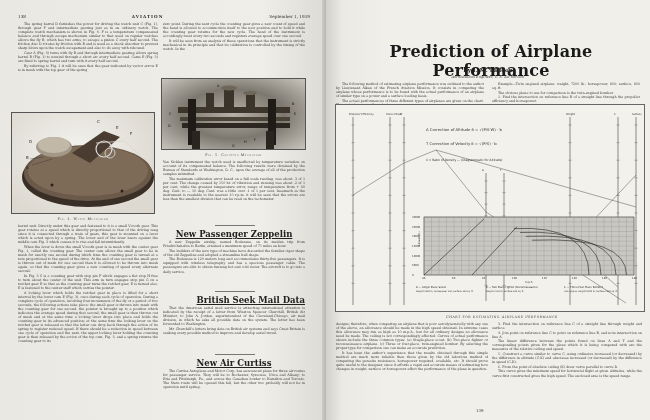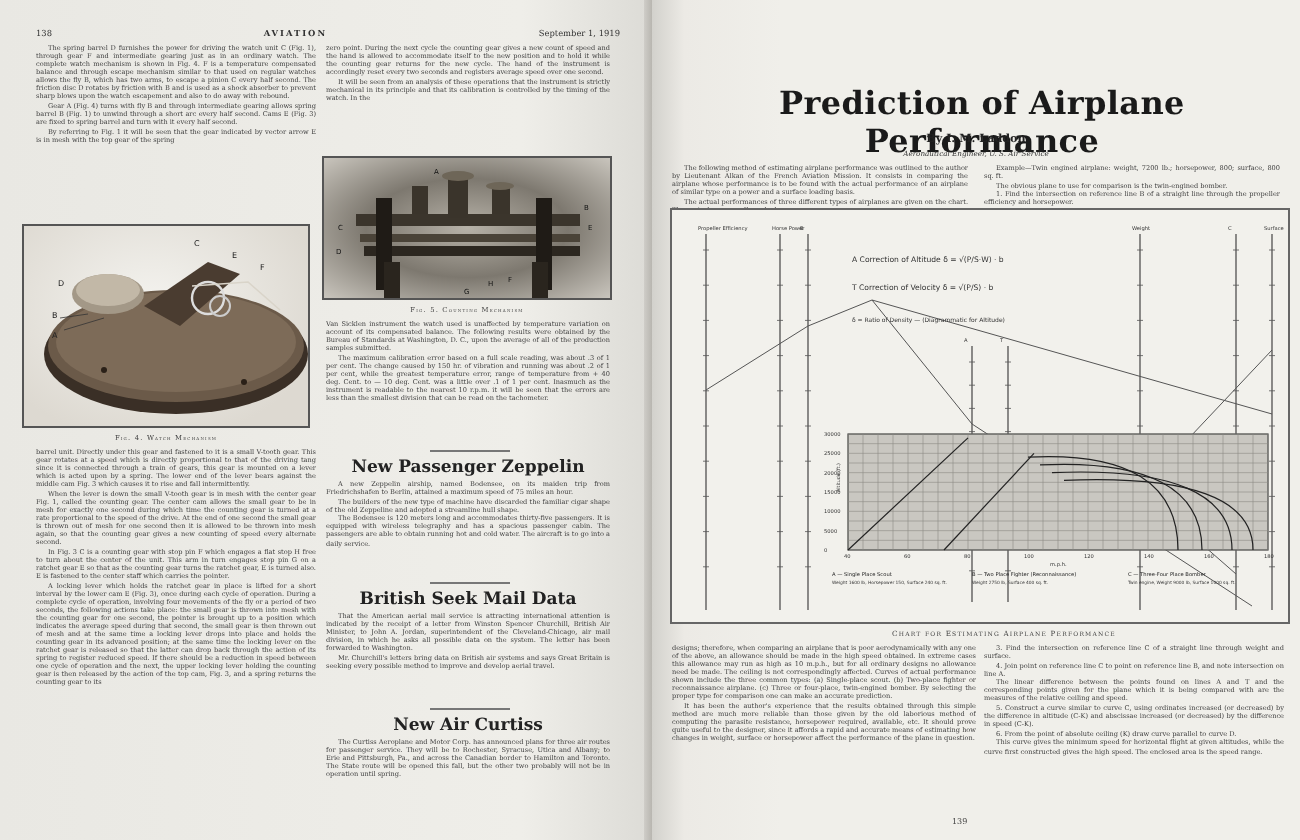--- a/index.html
+++ b/index.html
@@ -14,21 +14,21 @@
 
   .running-head { position:absolute; top:12px; left:18px; right:16px; height:8px; font-size:4.2px; display:flex; justify-content:space-between; align-items:center; color:#333; }
   .running-head .center { letter-spacing:1px; font-weight:bold; }
 
   .col { position:absolute; font-size:3.3px; line-height:4.05px; text-align:justify; color:#3d3d3d; }
   .col p { text-indent:6px; margin-bottom:0.6px; }
 
   .figure { position:absolute; border:0.8px solid #555; background:#e6e4de; overflow:hidden; }
   .fig-caption { position:absolute; font-size:3.4px; letter-spacing:.6px; text-align:center; color:#444; font-variant:small-caps; }
 
-  .heading { position:absolute; font-weight:bold; text-align:center; color:#222; }
+  .heading { position:absolute; font-weight:bold; text-align:center; color:#222;text-decoration:underline; }
   .rule { position:absolute; height:0.6px; background:#777; }
 
   .title { position:absolute; left:20px; right:14px; top:42px; font-size:16px; text-align:center; font-weight:bold; color:#1a1a1a; letter-spacing:.2px; }
   .byline { position:absolute; left:0; right:0; top:67px; text-align:center; font-size:5.6px; font-weight:bold; color:#222; }
   .affil { position:absolute; left:0; right:0; top:75px; text-align:center; font-size:3.6px; font-style:italic; color:#333; }
 
   .chart-box { position:absolute; left:9px; top:104px; width:310px; height:208px; border:0.8px solid #666; background:#f2f1ec; }
   .chart-caption { position:absolute; left:120px; top:315px; font-size:3.6px; letter-spacing:.6px; font-variant:small-caps; color:#444; }
   .page-num { position:absolute; font-size:4px; color:#444; }
   svg text { font-family:"DejaVu Sans", sans-serif; }
@@ -121,21 +121,21 @@
 
     <div class="rule" style="left:215px; top:225px; width:40px;"></div>
     <div class="heading" style="left:163px; top:229px; width:142px; font-size:8.5px;">New Passenger Zeppelin</div>
     <div class="col" style="left:163px; top:240px; width:142px; height:42px; overflow:hidden;">
       <p>A new Zeppelin airship, named Bodensee, on its maiden trip from Friedrichshafen to Berlin, attained a maximum speed of 75 miles an hour.</p>
       <p>The builders of the new type of machine have discarded the familiar cigar shape of the old Zeppeline and adopted a streamline hull shape.</p>
       <p>The Bodensee is 120 meters long and accommodates thirty-five passengers. It is equipped with wireless telegraphy and has a spacious passenger cabin. The passengers are able to obtain running hot and cold water. The aircraft is to go into a daily service.</p>
     </div>
 
     <div class="rule" style="left:215px; top:291px; width:40px;"></div>
-    <div class="heading" style="left:163px; top:295px; width:142px; font-size:8.5px;">British Seek Mail Data</div>
+    <div class="heading" style="left:163px; top:295px; width:142px; font-size:8.5px;text-align:right;">British Seek Mail Data</div>
     <div class="col" style="left:163px; top:306px; width:142px; height:40px; overflow:hidden;">
       <p>That the American aerial mail service is attracting international attention is indicated by the receipt of a letter from Winston Spencer Churchill, British Air Minister, to John A. Jordan, superintendent of the Cleveland-Chicago, air mail division, in which he asks all possible data on the system. The letter has been forwarded to Washington.</p>
       <p>Mr. Churchill's letters bring data on British air systems and says Great Britain is seeking every possible method to improve and develop aerial travel.</p>
     </div>
 
     <div class="rule" style="left:215px; top:354px; width:40px;"></div>
     <div class="heading" style="left:163px; top:358px; width:142px; font-size:8.5px;">New Air Curtiss</div>
     <div class="col" style="left:163px; top:369px; width:142px; height:30px; overflow:hidden;">
       <p>The Curtiss Aeroplane and Motor Corp. has announced plans for three air routes for passenger service. They will be to Rochester, Syracuse, Utica and Albany; to Erie and Pittsburgh, Pa., and across the Canadian border to Hamilton and Toronto. The State route will be opened this fall, but the other two probably will not be in operation until spring.</p>
     </div>

